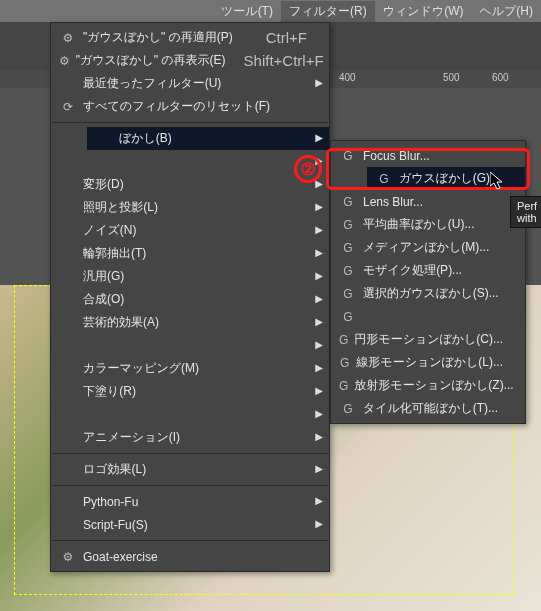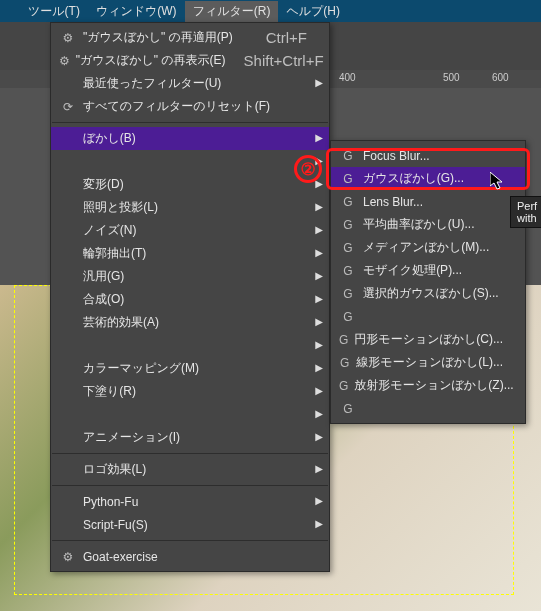--- a/index.html
+++ b/index.html
@@ -7,24 +7,25 @@
     width: 541px; height: 611px;
     background: #454545;
     font-family: "Segoe UI", "Meiryo", sans-serif;
     font-size: 12px;
     color: #e0e0e0;
     overflow: hidden;
     position: relative;
   }
   .menubar {
     display: flex;
-    background: #0c4a6e;
+    background: #737373;
     height: 22px;
     align-items: center;
-    padding-left: 20px;
+    padding-left: 8px;
+    justify-content: flex-end;
   }
   .menubar .mi {
     padding: 2px 8px;
     cursor: default;
   }
   .menubar .mi.active {
     background: #5c5c5c;
   }
   .ruler {
     position: absolute;
@@ -71,21 +72,21 @@
   }
   .menu .row .ic {
     width: 18px; display:inline-flex; justify-content:center; color:#bbb;
   }
   .menu .row .lbl { flex: 1; padding-left: 6px; white-space: nowrap;}
   .menu .row .accel { color: #bfbfbf; font-size: 15px; padding-left: 18px;}
   .menu .row .arrow {
     position: absolute; right: 6px; top: 5px;
     font-size: 10px; color:#ddd;
   }
-  .menu .row.highlight { background:#4c1d95; }
+  .menu .row.highlight { background:#0f172a;margin-left:36px; }
   .menu .sep { height:1px; background:#2d2d2d; margin:4px 1px; }
   .menu.main { top:22px; left:50px; width:280px; }
   .menu.sub  { top:140px; left:330px; width:196px; }
   
   .redbox {
     position:absolute;
     border:3px solid #ff1a1a;
     border-radius:6px;
     pointer-events:none;
   }
@@ -109,22 +110,22 @@
     width:0;height:0;
     pointer-events:none;
   }
   .cursor svg{position:absolute;top:0;left:0;}
 </style>
 </head>
 <body>
 
 <div class="menubar">
   <div class="mi">ツール(T)</div>
+  <div class="mi active">フィルター(R)</div>
   <div class="mi">ウィンドウ(W)</div>
-  <div class="mi active">フィルター(R)</div>
   <div class="mi">ヘルプ(H)</div>
 </div>
 
 <div class="ruler">
   <span style="left:339px">400</span>
   <span style="left:443px">500</span>
   <span style="left:492px">600</span>
 </div>
 
 <div class="canvas-area"></div>
@@ -286,20 +287,21 @@
   <div class="row">
       <span class="ic">G</span>
       <span class="lbl">線形モーションぼかし(L)...</span>
     </div>
   <div class="row">
       <span class="ic">G</span>
       <span class="lbl">放射形モーションぼかし(Z)...</span>
     </div>
   <div class="row">
       <span class="ic">G</span>
+      <span class="lbl">タイル化可能ぼかし(T)...</span>
     </div>
 </div>
 
 <div class="redbox" style="top:148px;left:326px;width:204px;height:42px;"></div>
 <div class="circnum" style="top:155px;left:294px;">②</div>
 
 <div class="tooltip" style="top:196px;left:510px;">
   <div>Perf</div>
   <div>with</div>
 </div>

